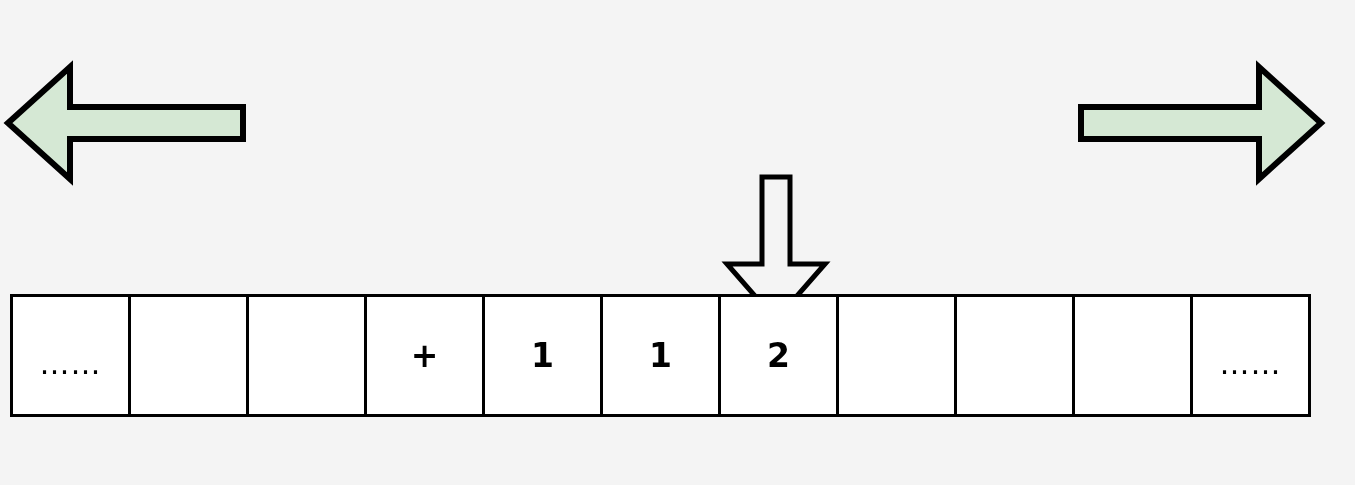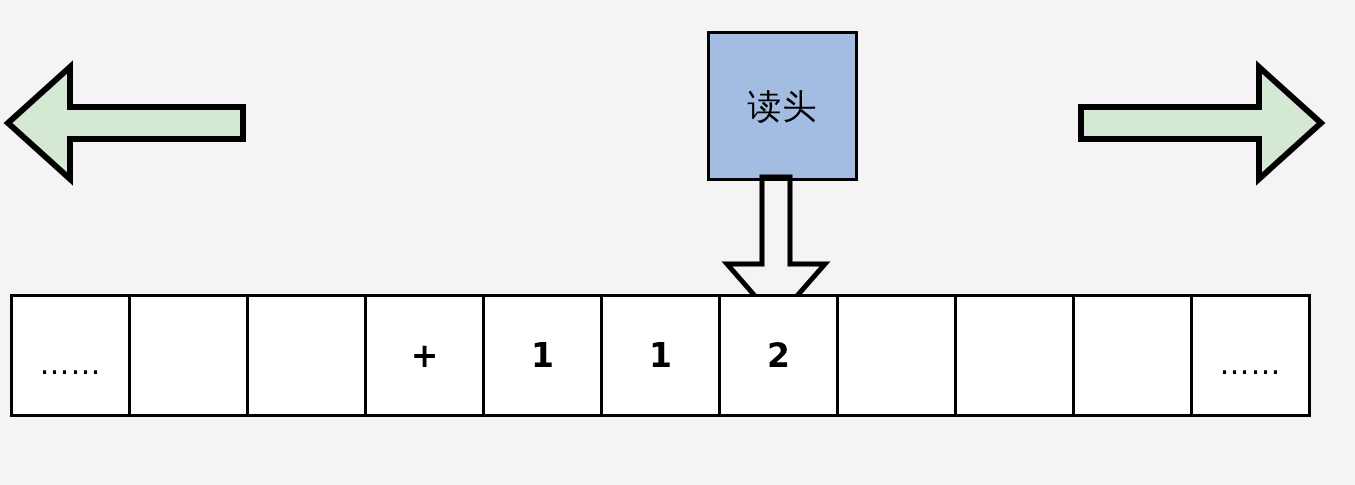--- a/index.html
+++ b/index.html
@@ -110,23 +110,20 @@
       <polygon points="8,68 70,12 70,52 243,52 243,84 70,84 70,124" fill="#d5e8d4" stroke="#000000" stroke-width="6" stroke-linejoin="miter"></polygon>
     </svg>
   </div>
 
   <div class="dir-arrow" id="move-right-arrow" style="left:1070px; top:55px; width:290px; height:140px;">
     <svg width="290" height="140" viewBox="0 0 290 140">
       <polygon points="251,68 189,12 189,52 11,52 11,84 189,84 189,124" fill="#d5e8d4" stroke="#000000" stroke-width="6" stroke-linejoin="miter"></polygon>
     </svg>
   </div>
 
-  <div id="read-head-box">
-    <span id="read-head-label">读头</span>
-  </div>
 
   <div id="pointer-arrow">
     <svg width="110" height="155" viewBox="0 0 110 155">
       <polygon points="37,2 65,2 65,89 100,89 51,145 2,89 37,89" fill="none" stroke="#000000" stroke-width="5" stroke-linejoin="miter"></polygon>
     </svg>
   </div>
 
   <div id="tape">
     <div class="tape-cell ellipsis">
       <span class="cell-text">……</span>

